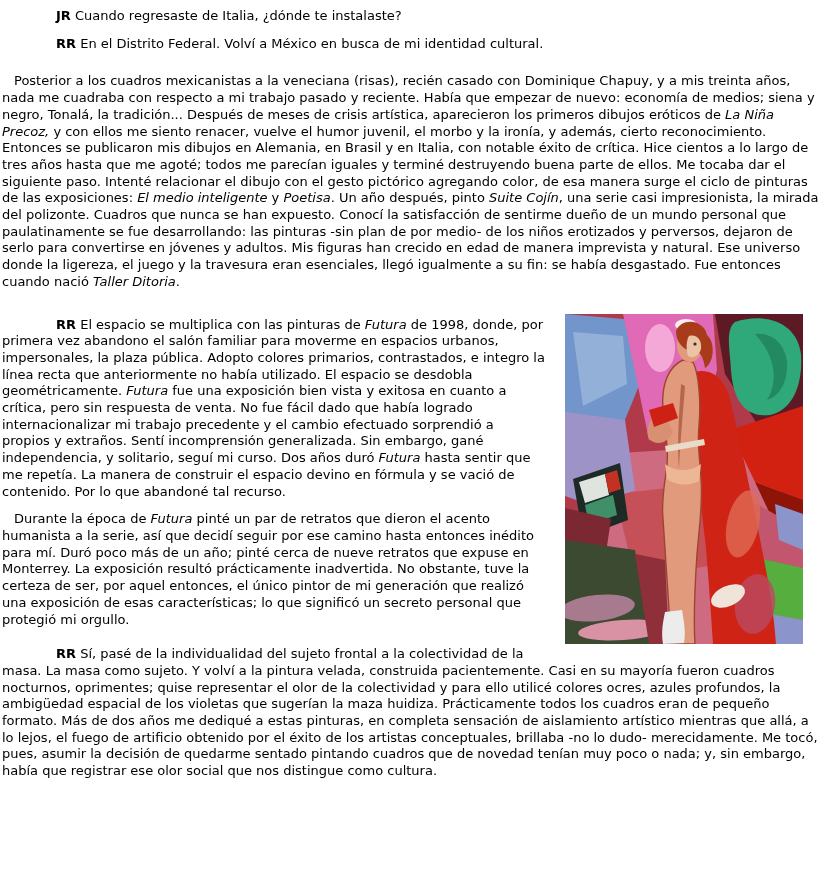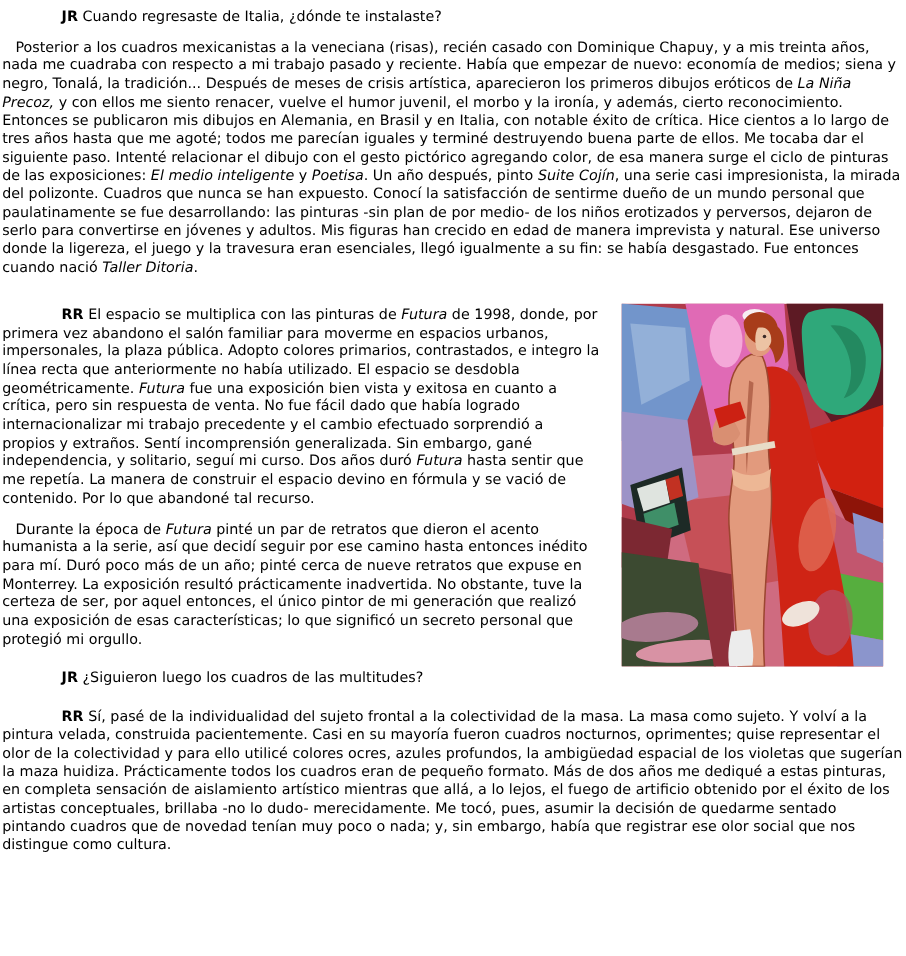--- a/index.html
+++ b/index.html
@@ -15,21 +15,21 @@
     font-family: "DejaVu Sans", "Liberation Sans", sans-serif;
     font-size: 13px;
     line-height: 16.7px;
     color: #000000;
   }
   p {
     margin: 0;
     text-indent: 12px;
   }
   #section1 p:nth-of-type(2) { margin-top: 11px; }
-  #section1 p:nth-of-type(3) { margin-top: 21px; margin-left: 12px; }
+  #section1 p:nth-of-type(3) { margin-top: 21px; }
   #section2 { margin-top: 26px; }
   #section2 p:nth-of-type(2) { margin-top: 11px; }
   #section2 p:nth-of-type(3) { margin-top: 18px; }
   #section2 p:nth-of-type(4) { margin-top: 19px; }
   #section2 p:nth-of-type(5) { margin-top: 11px; font-family: Liberation Serif, serif; }
   b { font-weight: bold; margin-left: 42px; }
   i { font-style: italic; }
   .painting-float {
     float: right;
     width: 238px;
@@ -40,20 +40,21 @@
     display: block;
     width: 238px;
     height: 330px;
   }
 </style>
 </head>
 <body>
 
 <div id="section1">
     <p><b>JR</b><span> Cuando regresaste de Italia, ¿dónde te instalaste?</span></p>
+    <p><b>RR</b><span> En el Distrito Federal. Volví a México en busca de mi identidad cultural.</span></p>
     <p><span>Posterior a los cuadros mexicanistas a la veneciana (risas), recién casado con Dominique Chapuy, y a mis treinta años, nada me cuadraba con respecto a mi trabajo pasado y reciente. Había que empezar de nuevo: economía de medios; siena y negro, Tonalá, la tradición... Después de meses de crisis artística, aparecieron los primeros dibujos eróticos de </span><i>La Niña Precoz,</i><span> y con ellos me siento renacer, vuelve el humor juvenil, el morbo y la ironía, y además, cierto reconocimiento. Entonces se publicaron mis dibujos en Alemania, en Brasil y en Italia, con notable éxito de crítica. Hice cientos a lo largo de tres años hasta que me agoté; todos me parecían iguales y terminé destruyendo buena parte de ellos. Me tocaba dar el siguiente paso. Intenté relacionar el dibujo con el gesto pictórico agregando color, de esa manera surge el ciclo de pinturas de las exposiciones: </span><i>El medio inteligente</i><span> y </span><i>Poetisa</i><span>. Un año después, pinto </span><i>Suite Cojín</i><span>, una serie casi impresionista, la mirada del polizonte. Cuadros que nunca se han expuesto. Conocí la satisfacción de sentirme dueño de un mundo personal que paulatinamente se fue desarrollando: las pinturas -sin plan de por medio- de los niños erotizados y perversos, dejaron de serlo para convertirse en jóvenes y adultos. Mis figuras han crecido en edad de manera imprevista y natural. Ese universo donde la ligereza, el juego y la travesura eran esenciales, llegó igualmente a su fin: se había desgastado. Fue entonces cuando nació </span><i>Taller Ditoria</i><span>.</span></p>
   </div>
 
 <div class="painting-float">
   <svg viewBox="0 0 238 330" preserveAspectRatio="none" xmlns="http://www.w3.org/2000/svg">
     <rect x="0" y="0" width="238" height="330" fill="#b03a4a"></rect>
 
     <path d="M40,140 L200,130 L238,240 L238,330 L20,330 Z" fill="#cf6b80"></path>
     <path d="M50,180 L180,165 L210,240 L70,265 Z" opacity="0.55" fill="#c03a35"></path>
 
@@ -105,15 +106,14 @@
     <path d="M124,22 C132,20 137,26 136,35 C134,42 128,45 123,42 C121,35 121,27 124,22 Z" fill="#ecc3a4"></path>
     <circle cx="130" cy="30" r="1.6" fill="#3a2a28"></circle>
 
     <path d="M100,298 L117,296 C119,308 121,318 119,329 L98,330 C96,318 98,308 100,298 Z" fill="#ececec"></path>
   </svg>
 </div>
 
 <div id="section2">
     <p><b>RR</b><span> El espacio se multiplica con las pinturas de </span><i>Futura</i><span> de 1998, donde, por primera vez abandono el salón familiar para moverme en espacios urbanos, impersonales, la plaza pública. Adopto colores primarios, contrastados, e integro la línea recta que anteriormente no había utilizado. El espacio se desdobla geométricamente. </span><i>Futura</i><span> fue una exposición bien vista y exitosa en cuanto a crítica, pero sin respuesta de venta. No fue fácil dado que había logrado internacionalizar mi trabajo precedente y el cambio efectuado sorprendió a propios y extraños. Sentí incomprensión generalizada. Sin embargo, gané independencia, y solitario, seguí mi curso. Dos años duró </span><i>Futura</i><span> hasta sentir que me repetía. La manera de construir el espacio devino en fórmula y se vació de contenido. Por lo que abandoné tal recurso.</span></p>
     <p><span>Durante la época de </span><i>Futura</i><span> pinté un par de retratos que dieron el acento humanista a la serie, así que decidí seguir por ese camino hasta entonces inédito para mí. Duró poco más de un año; pinté cerca de nueve retratos que expuse en Monterrey. La exposición resultó prácticamente inadvertida. No obstante, tuve la certeza de ser, por aquel entonces, el único pintor de mi generación que realizó una exposición de esas características; lo que significó un secreto personal que protegió mi orgullo.</span></p>
-    <p><b>JR</b><span> ¿Siguieron luego los cuadros de las multitudes?</span></p>
     <p><b>RR</b><span> Sí, pasé de la individualidad del sujeto frontal a la colectividad de la masa. La masa como sujeto. Y volví a la pintura velada, construida pacientemente. Casi en su mayoría fueron cuadros nocturnos, oprimentes; quise representar el olor de la colectividad y para ello utilicé colores ocres, azules profundos, la ambigüedad espacial de los violetas que sugerían la maza huidiza. Prácticamente todos los cuadros eran de pequeño formato. Más de dos años me dediqué a estas pinturas, en completa sensación de aislamiento artístico mientras que allá, a lo lejos, el fuego de artificio obtenido por el éxito de los artistas conceptuales, brillaba -no lo dudo- merecidamente. Me tocó, pues, asumir la decisión de quedarme sentado pintando cuadros que de novedad tenían muy poco o nada; y, sin embargo, había que registrar ese olor social que nos distingue como cultura.</span></p>
   </div>
 
 </body></html>

